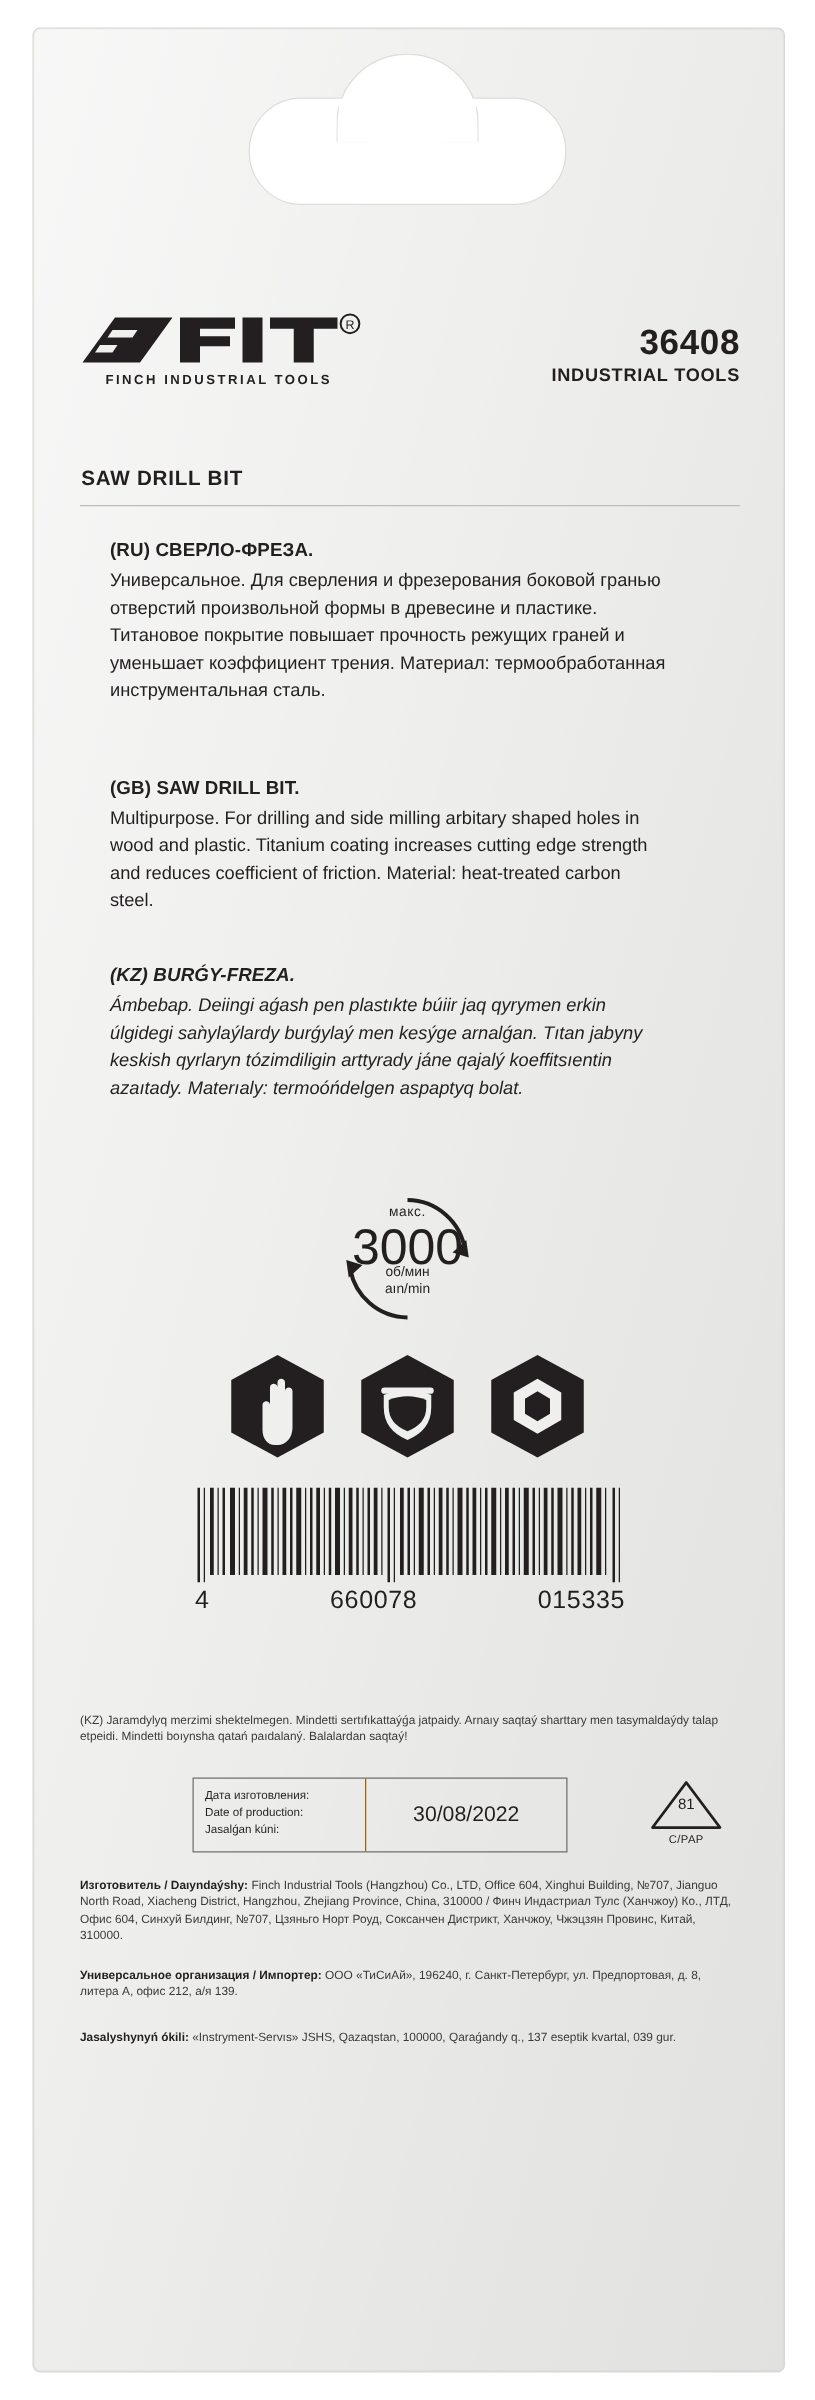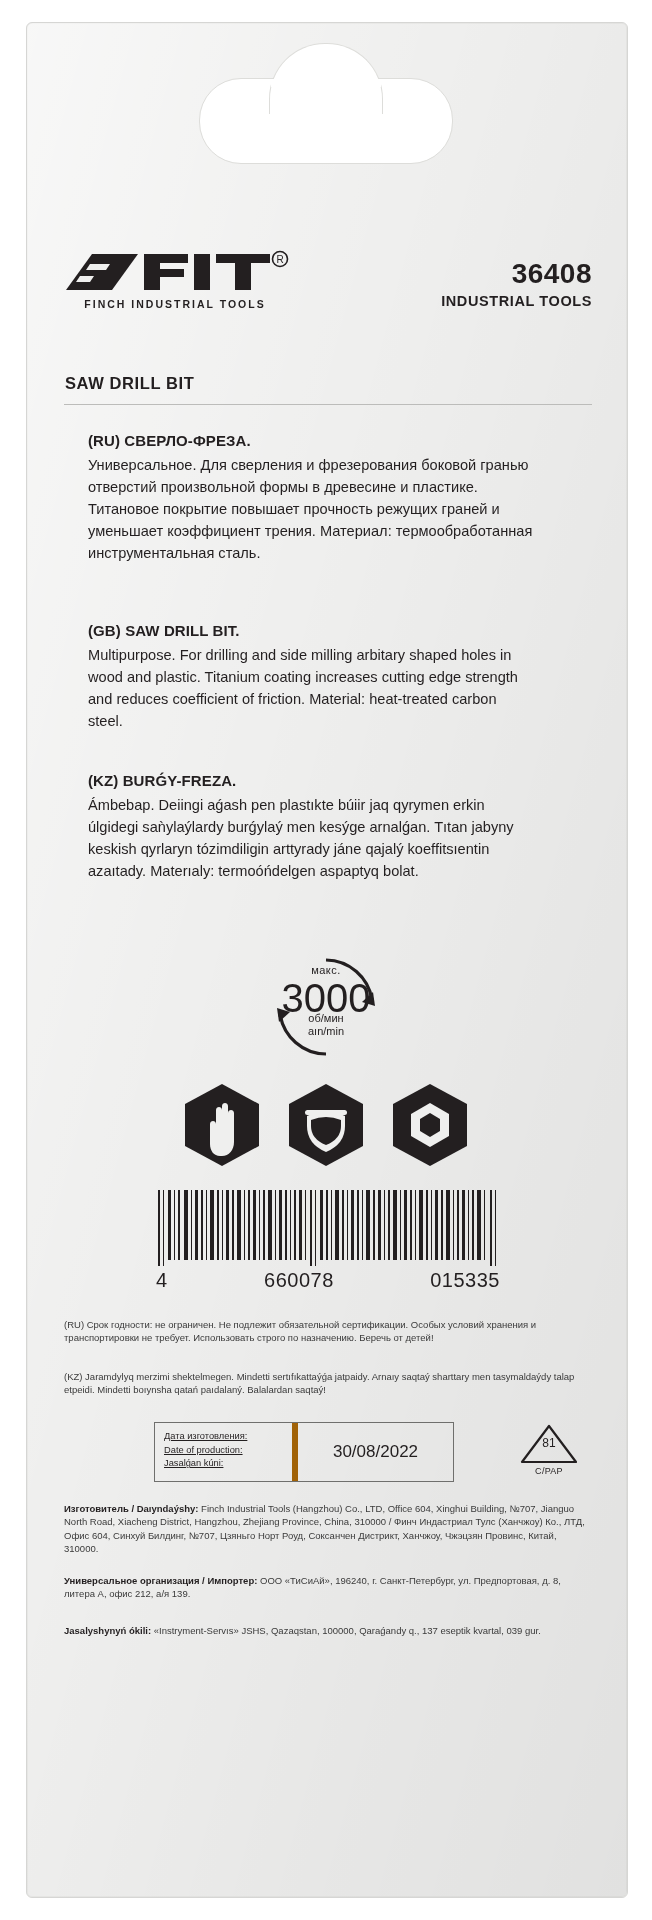--- a/index.html
+++ b/index.html
@@ -71,21 +71,21 @@
   
   .desc{position:absolute;left:62px;width:446px;}
   .desc h3{
     margin:0 0 6px 0;font-size:15px;font-weight:700;color:#231f20;letter-spacing:.1px;
   }
   .desc p{
     margin:0;font-size:14.6px;line-height:1.50;color:#231f20;font-weight:400;
   }
   #desc-ru{top:410px;}
   #desc-gb{top:600px;}
-  #desc-kz{top:750px;}
+  #desc-kz{top:750px;font-style:italic;}
 
   
   .rpm{
     position:absolute;left:50%;transform:translateX(-50%);top:920px;
     width:130px;height:130px;
   }
   .rpm .txt-max{
     position:absolute;left:0;right:0;top:22px;text-align:center;
     font-size:11px;letter-spacing:.5px;color:#231f20;
   }
@@ -125,22 +125,21 @@
   #fine-1{top:1296px;}
   #fine-2{top:1348px;}
 
   
   .date-box{
     position:absolute;left:128px;top:1400px;width:298px;height:58px;
     border:1px solid #6f6f6d;display:flex;align-items:stretch;background:transparent;
   }
   .date-box .labels{
     width:122px;padding:7px 6px 6px 9px;font-size:9.3px;line-height:1.46;color:#231f20;
-    border-right:6px solid #a16207;
-    text-decoration:underline;
+    border-right:1px solid #a16207;
   }
   .date-box .value{
     flex:1;display:flex;align-items:center;justify-content:center;
     font-size:17px;color:#231f20;
   }
   .recycle{
     position:absolute;right:44px;top:1400px;width:66px;height:60px;text-align:center;
   }
   .recycle .code{
     position:absolute;left:0;right:0;top:14px;text-align:center;font-size:12px;color:#231f20;
@@ -317,21 +316,20 @@
             <rect x="339" y="0" width="1" height="76"></rect>
         </g>
       </svg>
       <div class="barcode-digits">
         <span>4</span>
         <span>660078</span>
         <span>015335</span>
       </div>
     </div>
 
-    <div class="fine" id="fine-1">(RU) Срок годности: не ограничен. Не подлежит обязательной сертификации. Особых условий хранения и транспортировки не требует. Использовать строго по назначению. Беречь от детей!</div>
     <div class="fine" id="fine-2">(KZ) Jaramdylyq merzimi shektelmegen. Mindetti sertıfıkattaýǵa jatpaidy. Arnaıy saqtaý sharttary men tasymaldaýdy talap etpeidi. Mindetti boıynsha qatań paıdalaný. Balalardan saqtaý!</div>
 
     <div class="date-box">
       <div class="labels">
         <div>Дата изготовления:</div>
         <div>Date of production:</div>
         <div>Jasalǵan kúni:</div>
       </div>
       <div class="value">30/08/2022</div>
     </div>

